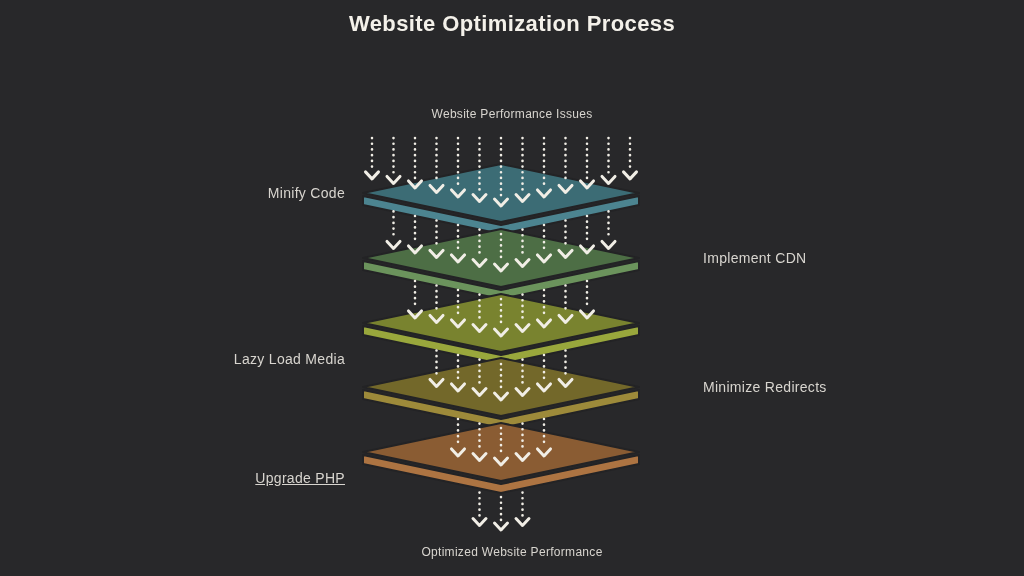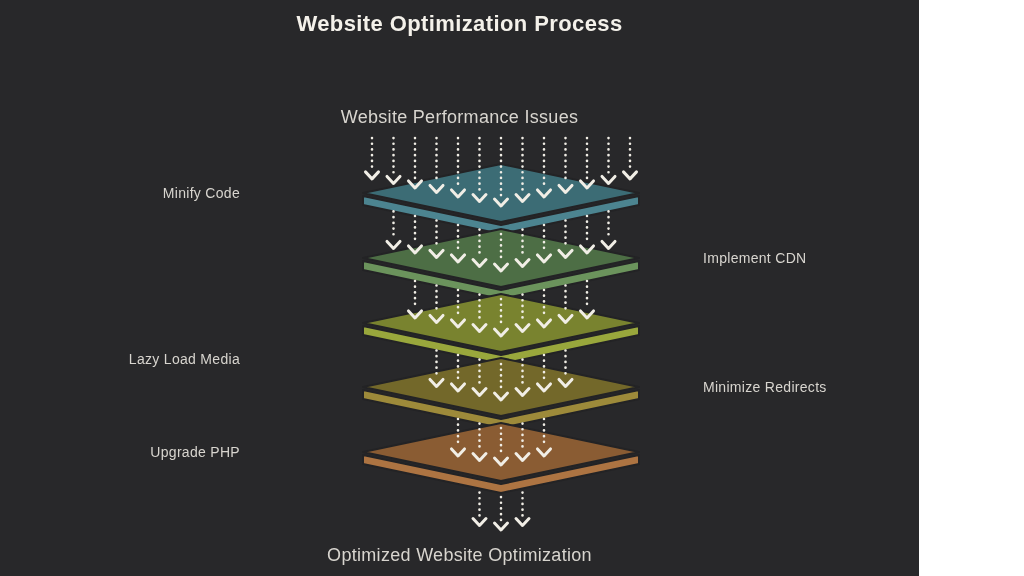--- a/index.html
+++ b/index.html
@@ -1,51 +1,51 @@
 <!DOCTYPE html>
 <html><head>
 <meta charset="utf-8">
 <style>
   html,body{margin:0;padding:0;}
   #canvas{
     position:relative;
-    width:919px;height:576px;
+    width:1024px;height:576px;
     background:#28282a;
     overflow:hidden;
     font-family:"Liberation Sans", sans-serif;
   }
   #title{
     position:absolute;top:11px;left:0;right:0;
     text-align:center;
     color:#f4f1ea;
     font-size:22px;font-weight:600;letter-spacing:0.4px;
   }
   .flow-label{
     position:absolute;left:0;right:0;
     text-align:center;
     color:#d8d5cf;
-    font-size:18px;letter-spacing:0.3px;
+    font-size:12px;letter-spacing:0.3px;
   }
   #top-label{top:107px;}
   #bottom-label{top:545px;}
   .layer-label{
     position:absolute;
     color:#d8d5cf;
     font-size:14px;letter-spacing:0.3px;
     line-height:18px;
     white-space:nowrap;
     padding-left:8px;
   }
   .layer-label.left{right:679px;text-align:right;}
   .layer-label.right{left:663px;text-align:left;margin-left:32px;}
   #label-0{top:184px;}
   #label-1{top:249px;}
   #label-2{top:314px;margin-top:36px;}
   #label-3{top:378px;}
-  #label-4{top:443px;}
+  #label-4{top:469px;text-decoration:underline;}
   #diagram-svg{position:absolute;top:0;left:0;}
 </style>
 </head>
 <body>
 
 <div id="canvas">
 
   <div id="title">Website Optimization Process</div>
 
   <div id="top-label" class="flow-label">Website Performance Issues</div>
@@ -170,15 +170,15 @@
         <path d="M 516 518.481884057971 L 522.5 525.481884057971 L 529 518.481884057971" fill="none" stroke="#f1eee6" stroke-width="3" stroke-linecap="round" stroke-linejoin="round"></path>
       </g>
     </svg>
 
   <div id="label-0" class="layer-label left">Minify Code</div>
   <div id="label-1" class="layer-label right">Implement CDN</div>
   <div id="label-2" class="layer-label left">Lazy Load Media</div>
   <div id="label-3" class="layer-label right">Minimize Redirects</div>
   <div id="label-4" class="layer-label left">Upgrade PHP</div>
 
-  <div id="bottom-label" class="flow-label">Optimized Website Optimization</div>
+  <div id="bottom-label" class="flow-label">Optimized Website Performance</div>
 
 </div>
 
 </body></html>

